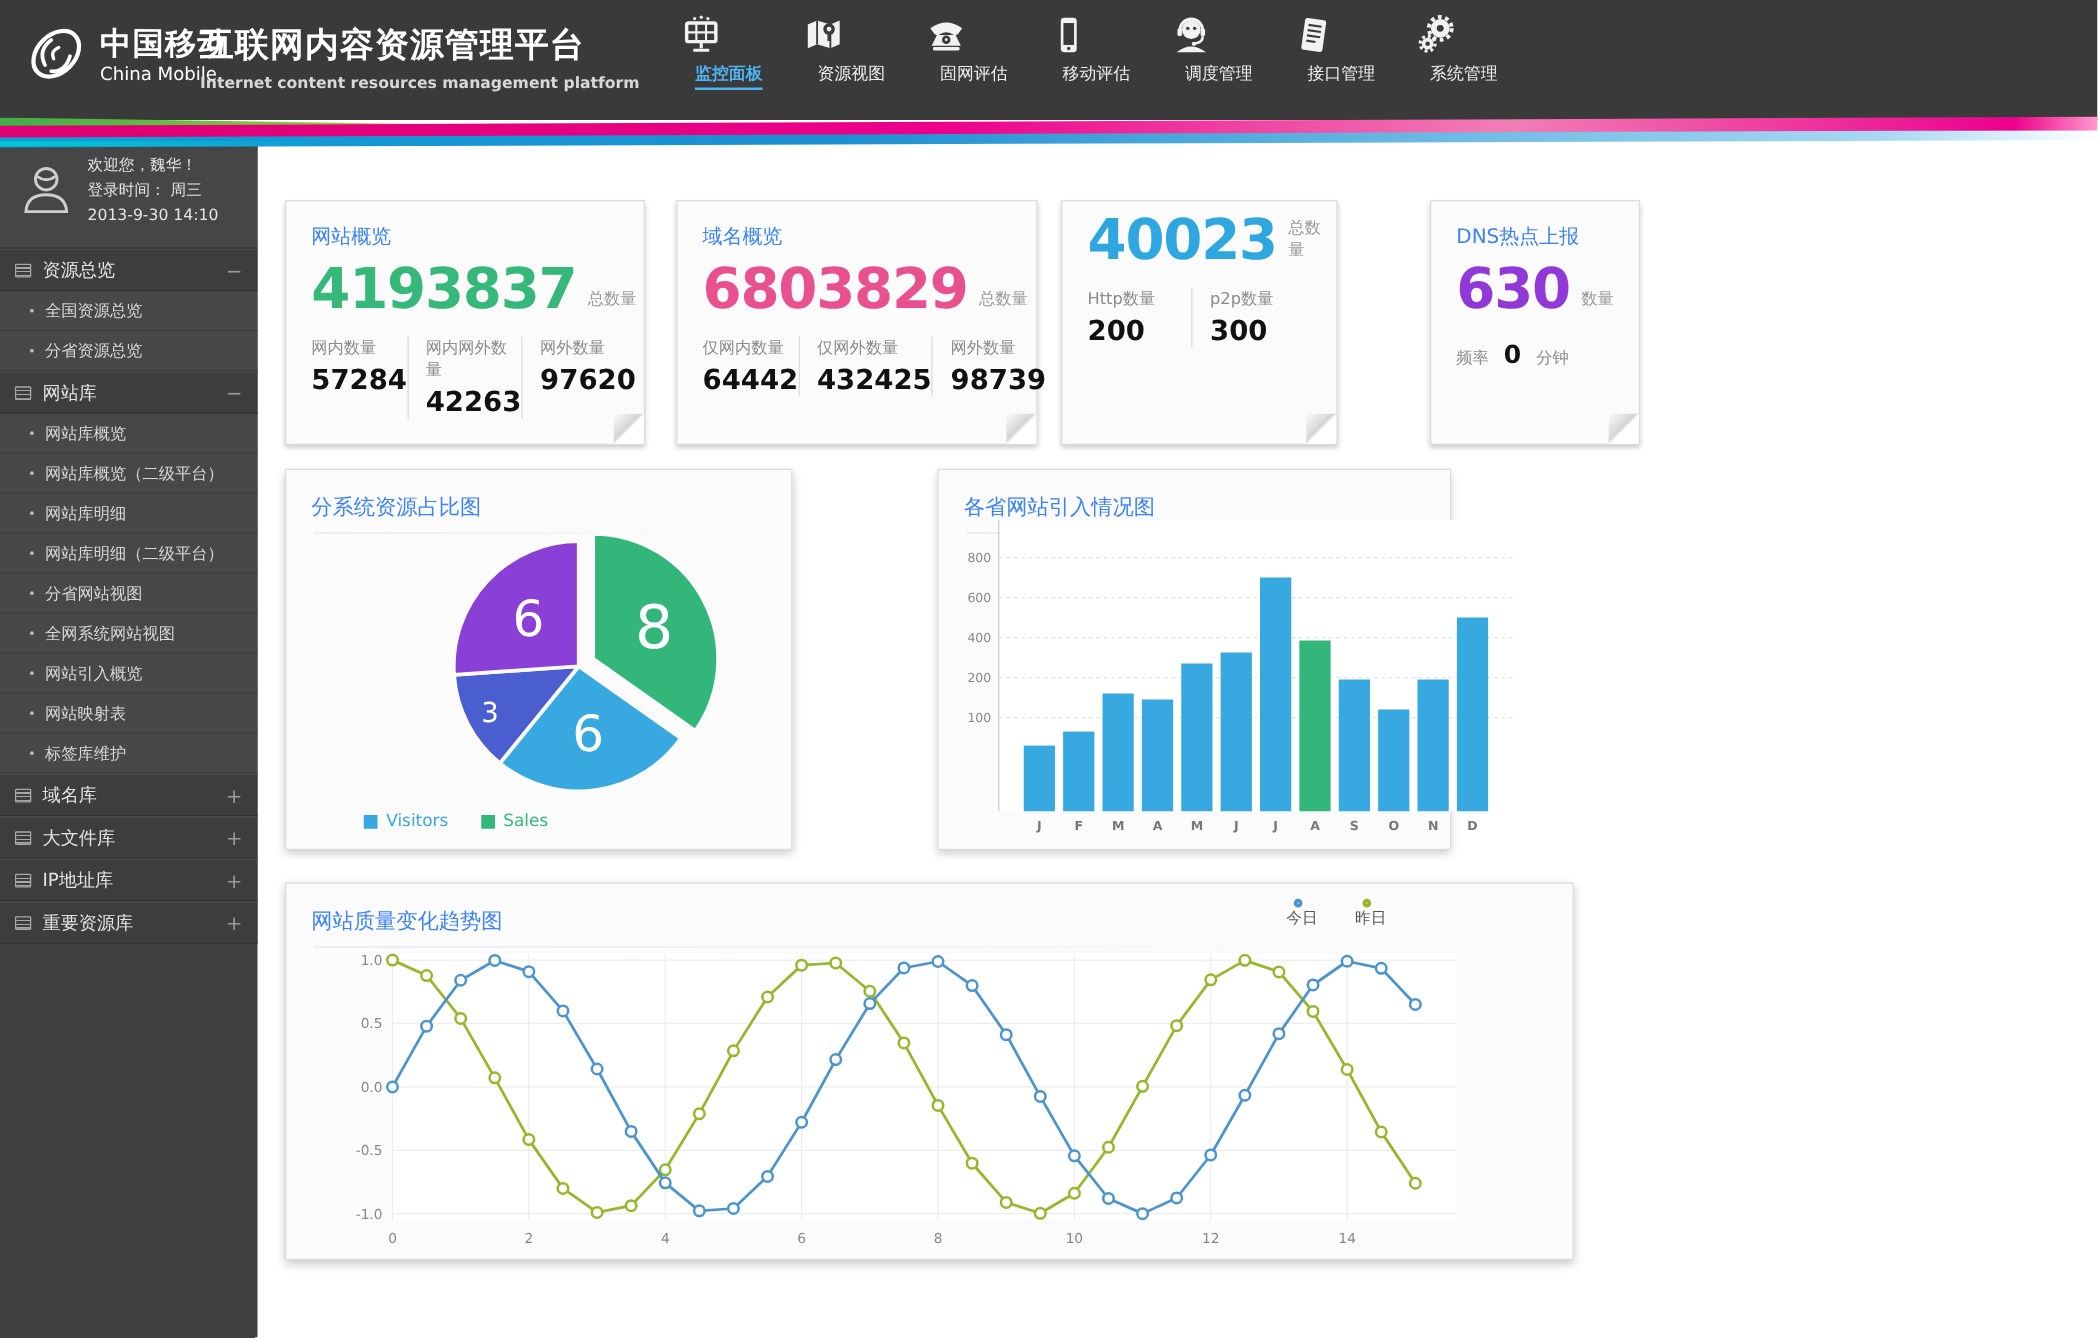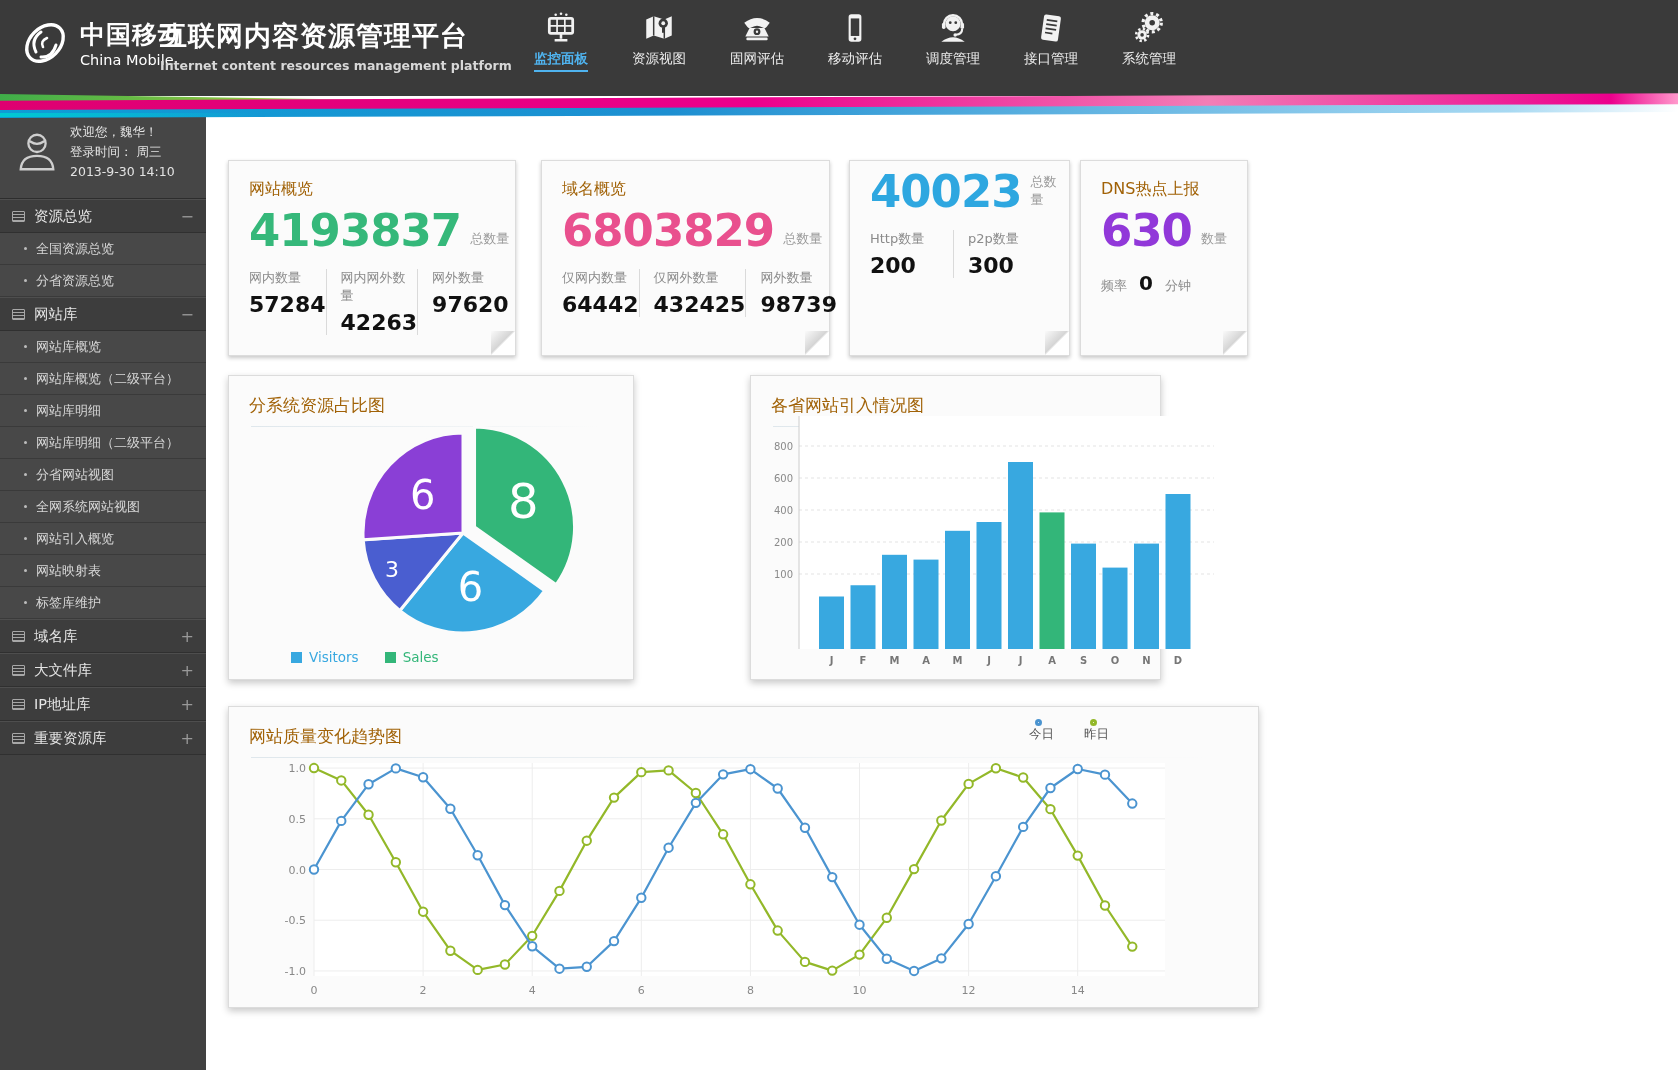--- a/index.html
+++ b/index.html
@@ -13,21 +13,21 @@
   .header { position:absolute; left:0; top:0; width:1678px; height:96px; background:#3a3a3a; z-index:4; }
   .logo-block { position:absolute; left:16px; top:14px; display:flex; align-items:center; }
   .logo-mark { width:58px; height:58px; }
   .logo-text { margin-left:6px; color:#fff; }
   .logo-cn { font-size:25px; font-weight:bold; letter-spacing:1px; }
   .logo-en { font-size:14.5px; margin-top:1px; }
   .title-block { position:absolute; left:160px; top:18px; color:#fff; }
   .app-title { font-size:27px; font-weight:bold; letter-spacing:1px; }
   .app-subtitle { font-size:12.5px; color:#d8d8d8; margin-top:4px; font-weight:bold; }
   .nav { position:absolute; left:512px; top:9px; display:flex; }
-  .nav-item { width:98px; text-align:center; color:#eeeeee; cursor:pointer; }
+  .nav-item { width:98px; text-align:right; color:#eeeeee; cursor:pointer; }
   .nav-icon { height:38px; display:flex; align-items:center; justify-content:center; color:#f2f2f2; }
   .nav-label { font-size:13.5px; display:inline-block; padding-bottom:2px; margin-top:3px; }
   .nav-item.active .nav-label { border-bottom:2px solid currentColor; font-weight:bold; }
   
   .ribbon { position:absolute; left:0; top:94px; width:1678px; height:28px; z-index:6; pointer-events:none; }
   .rb-green { position:absolute; left:0; top:0; width:470px; height:12px;
     background:linear-gradient(100deg,#3fae49,#8dc63f 55%,rgba(141,198,63,0));
     clip-path:polygon(0 0,100% 60%,100% 100%,0 75%); }
   .rb-pink { position:absolute; left:0; top:3px; width:1678px; height:11px;
     background:linear-gradient(to right,#de0070,#ec008c 45%,#f27eb6 72%,#ec008c 96%,#f9c); 
@@ -51,21 +51,21 @@
     border-bottom:1px solid #3a3a3a; color:#d8d8d8; font-size:13px; cursor:pointer; }
   .dot { width:3px; height:3px; border-radius:50%; background:#bdbdbd; margin-right:9px; flex:none; }
   
   .page-title { position:absolute; left:252px; top:128px; font-size:18px; color:#ef4444; font-weight:normal;margin-top:35px; }
   .scard, .ccard { position:absolute; background:#fbfbfb; border:1px solid #dcdcdc; }
   .scard { top:160px; height:196px; box-shadow:0 2px 4px rgba(0,0,0,.22); }
   .scard::before { content:""; position:absolute; right:0; bottom:0; width:24px; height:24px; z-index:2;
     background:linear-gradient(135deg,#fafafa 0%,#d5d5d5 46%,rgba(255,255,255,0) 52%); }
   .scard::after { content:""; position:absolute; right:0; bottom:0; width:0; height:0; z-index:1;
     border-style:solid; border-width:0 0 24px 24px; border-color:transparent transparent #ffffff transparent; }
-  .ctitle { padding:18px 0 0 20px; font-size:16px; color:#a16207; }
+  .ctitle { padding:18px 0 0 20px; font-size:16px; color:#3b82f6; }
   .bigrow { display:flex; align-items:flex-end; padding-left:20px; margin-top:8px; }
   .bignum { font-size:45px; font-weight:bold; letter-spacing:-1px; line-height:1; }
   .biglabel { font-size:13px; color:#999; margin-left:9px; padding-bottom:5px; }
   .stats { display:flex; padding:16px 18px 0 20px; }
   .stat { flex:1; border-left:1px solid #dadada; padding-left:14px; }
   .stat:first-child { border-left:none; padding-left:0; }
   .slabel { font-size:13px; color:#8b8b8b; }
   .svalue { font-size:22px; font-weight:bold; color:#111; margin-top:5px; }
   .inline-stat { display:flex; align-items:baseline; padding:18px 0 0 20px; }
   .inline-stat .slabel { margin-right:12px; }
@@ -358,21 +358,21 @@
       <div class="slabel">Http数量</div>
       <div class="svalue">200</div>
     </div>
     <div class="stat">
       <div class="slabel">p2p数量</div>
       <div class="svalue">300</div>
     </div>
   </div>
 </div>
 
-<div class="scard" style="left:1080px;width:168px;">
+<div class="scard" style="left:1144px;width:168px;">
   <div class="ctitle">DNS热点上报</div>
   <div class="bigrow">
     <span class="bignum" style="color: rgb(145, 56, 217);">630</span>
     <span class="biglabel">数量</span>
   </div>
   <div class="inline-stat">
     <span class="slabel">频率</span>
     <span class="ivalue">0</span>
     <span class="slabel">分钟</span>
   </div>

